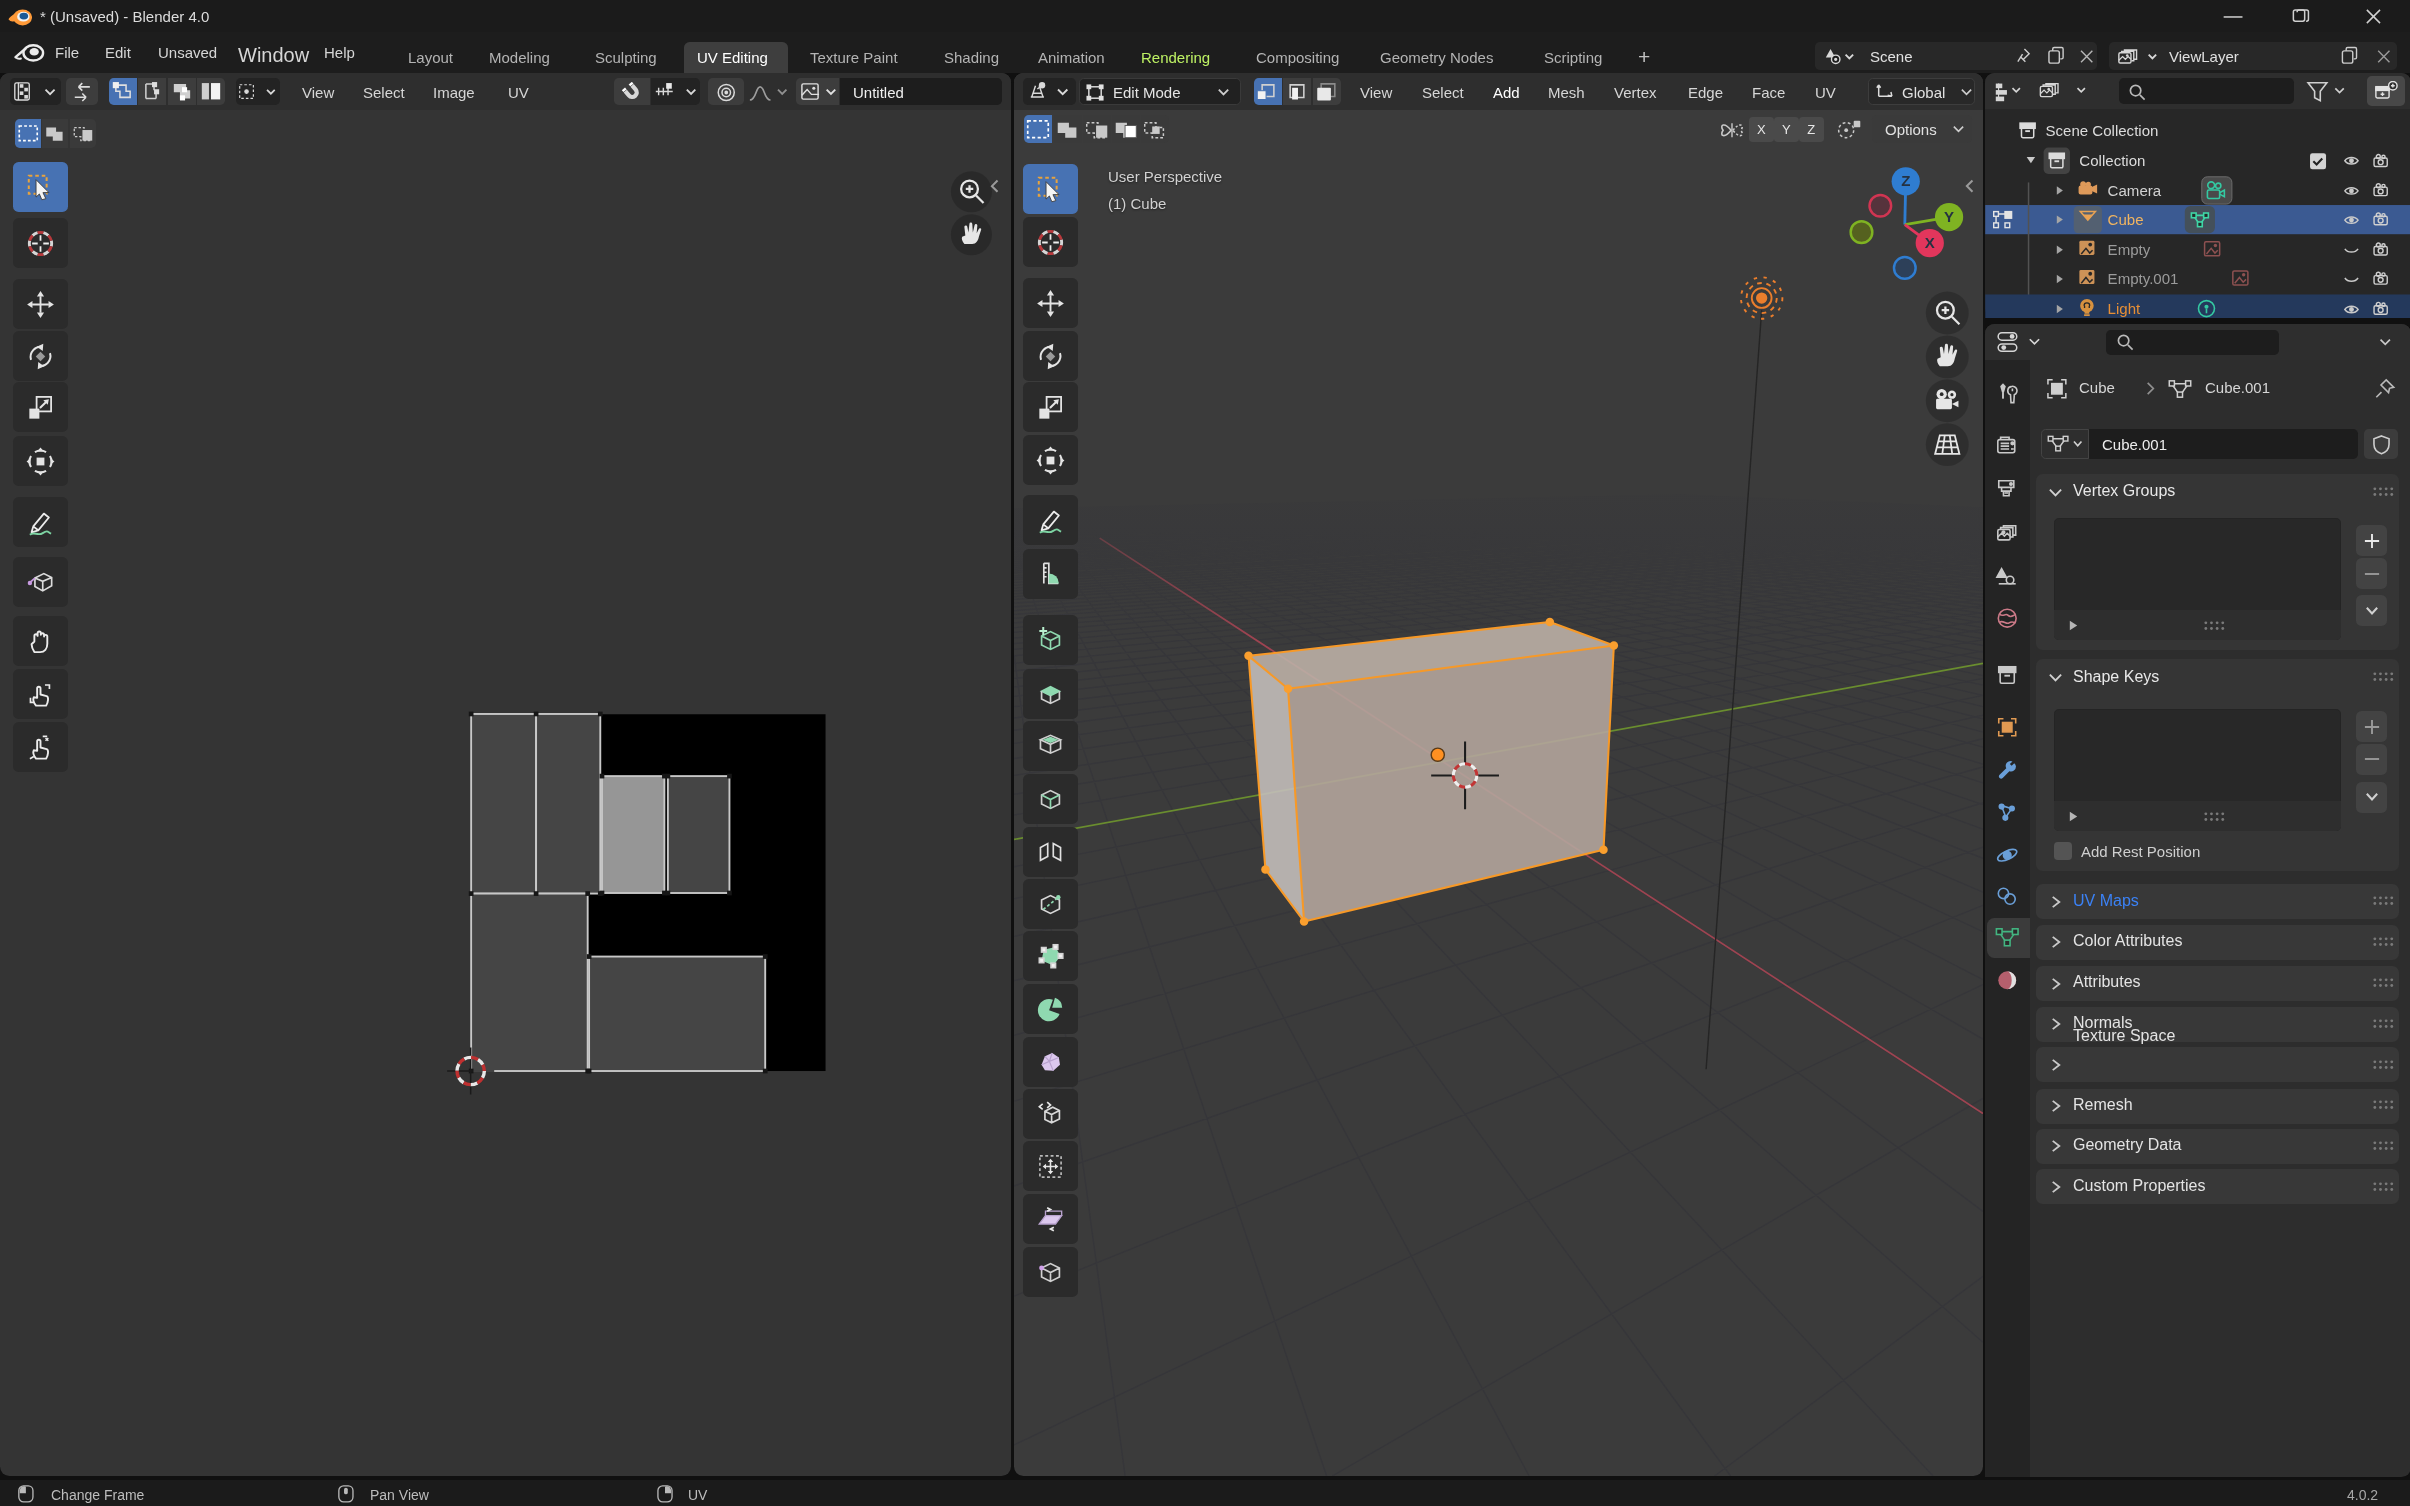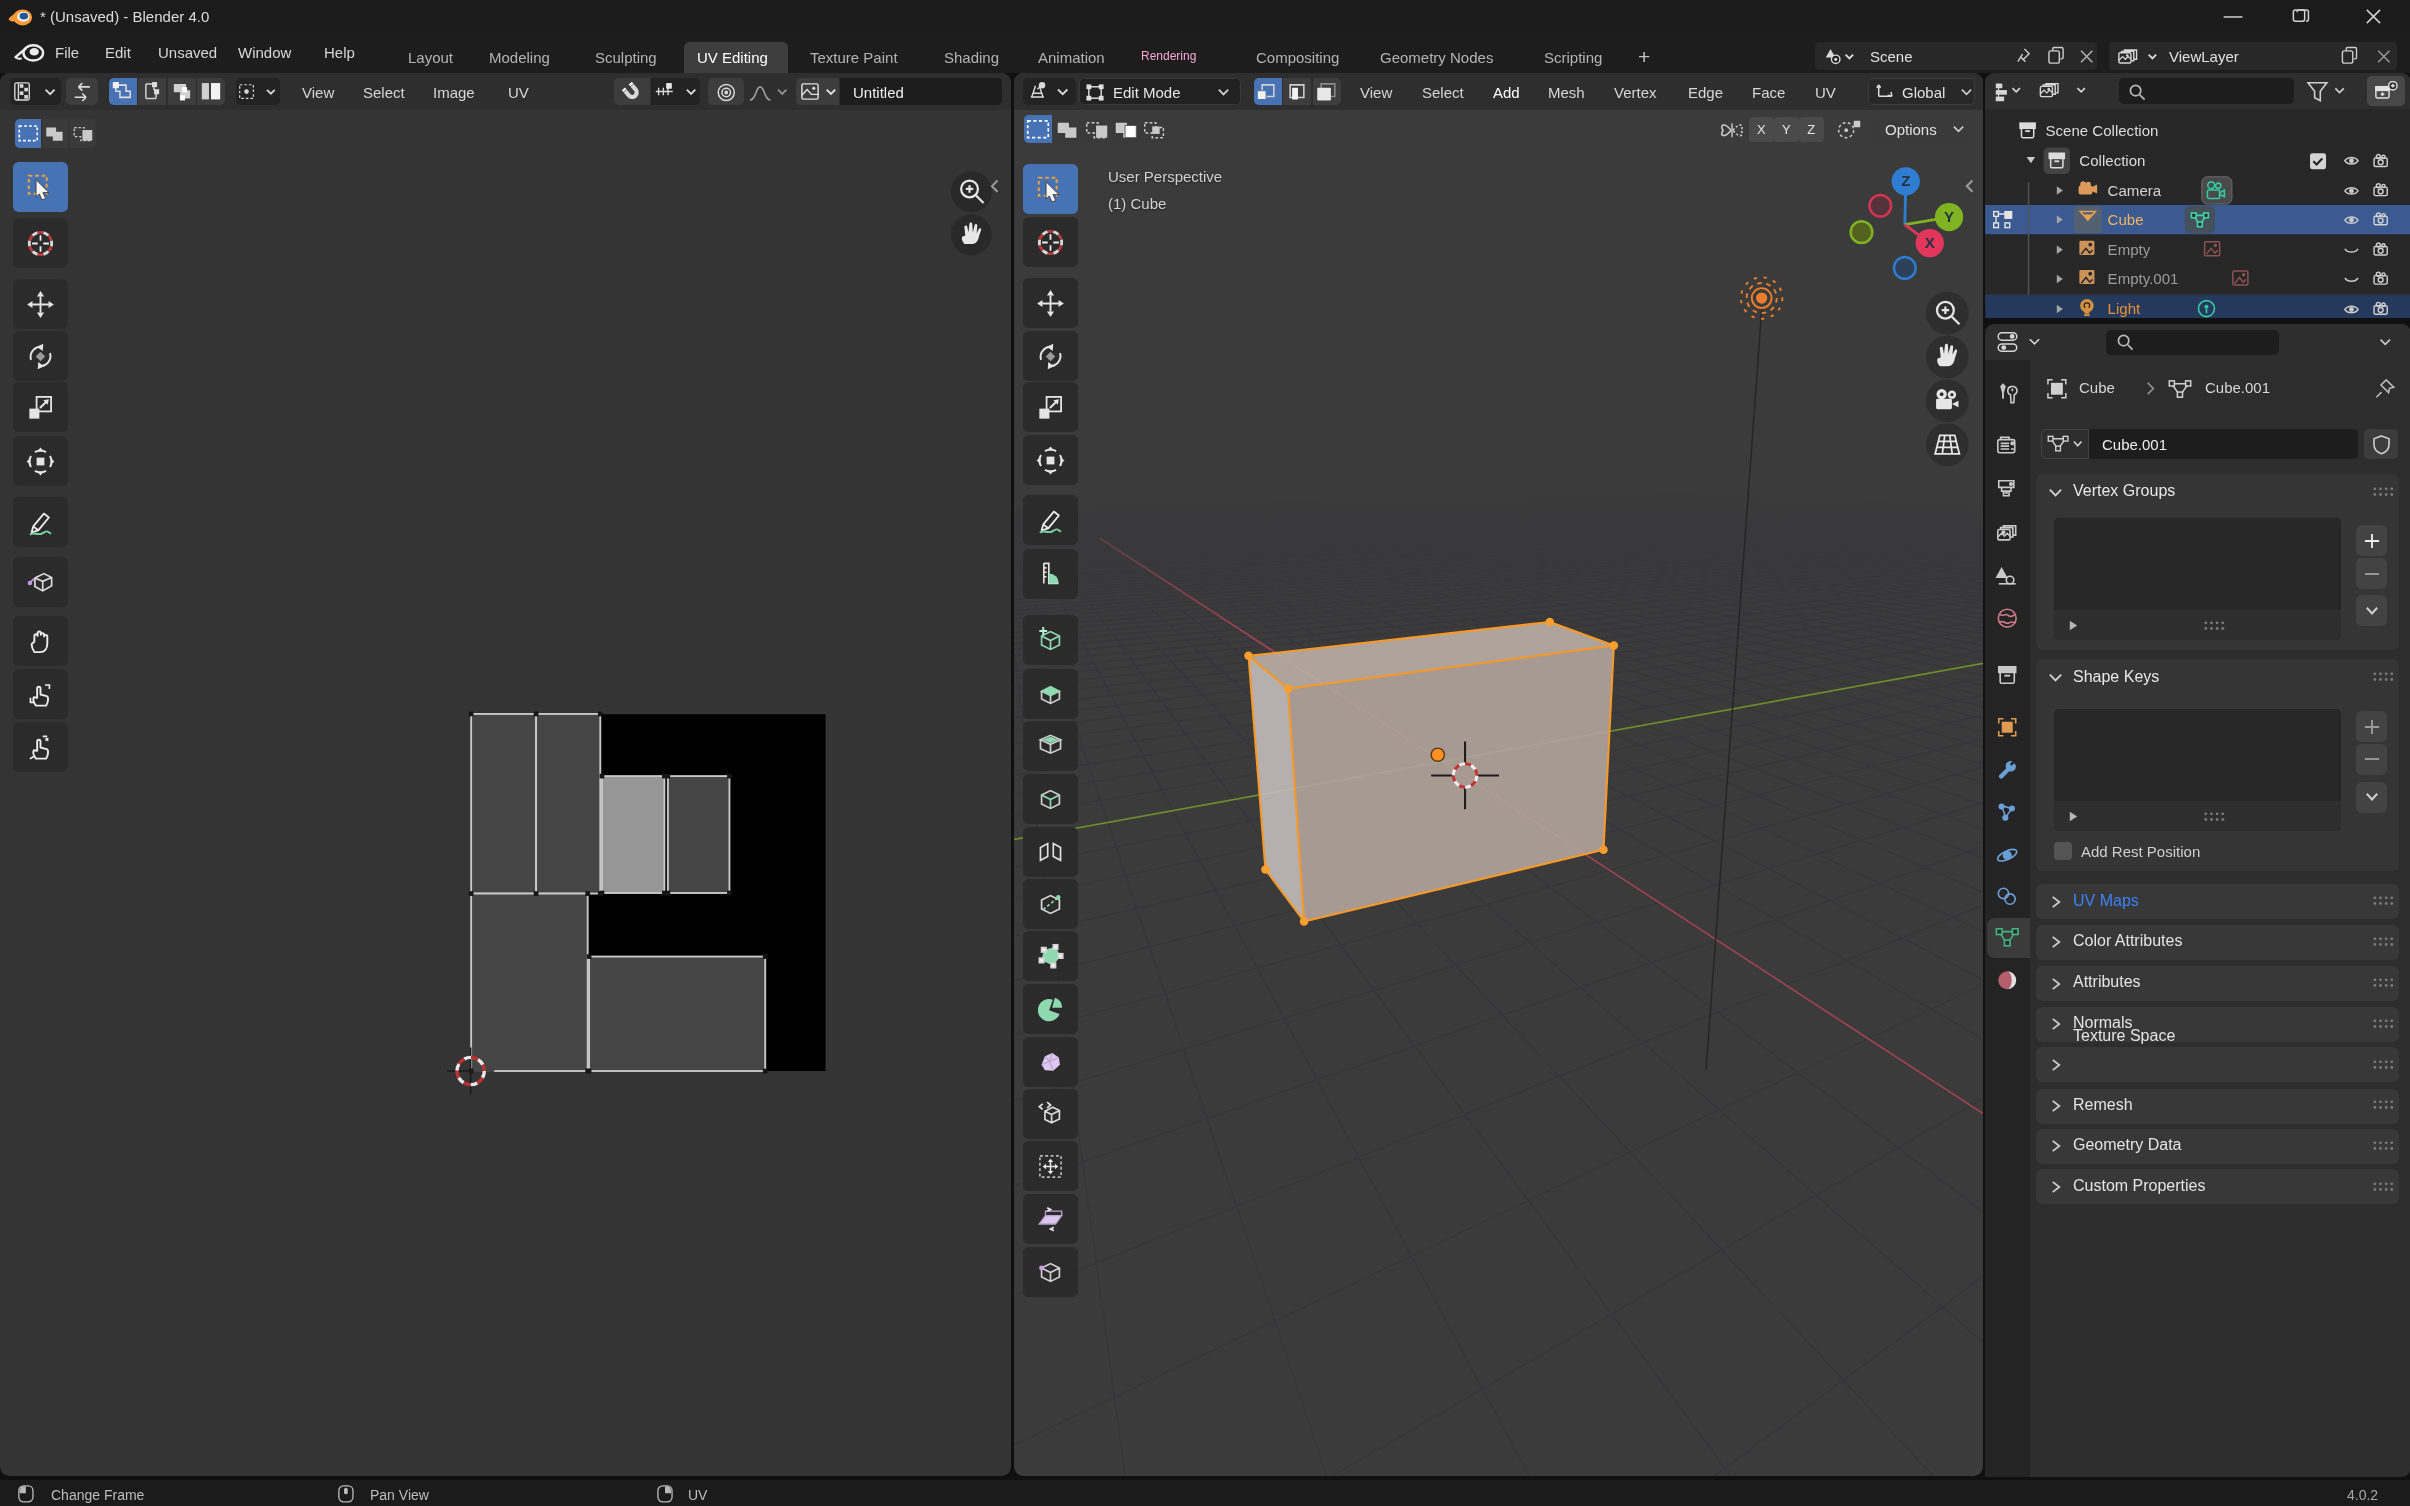--- a/index.html
+++ b/index.html
@@ -27,31 +27,31 @@
 <g fill="none" stroke="#ececec" stroke-width="2.6">
       <ellipse cx="21.5" cy="16" rx="10.5" ry="8.2"></ellipse>
 <path d="M2.5 20.5 L13 11.5" stroke-linecap="round"></path>
       <path d="M2.5 20.5 Q5.5 23.5 9 21.5" stroke-width="2.2" fill="none"></path>
     </g>
 <ellipse cx="22.5" cy="14.8" rx="5" ry="4" fill="#ececec"></ellipse>
 </svg>
 <div class="t" style="left:55px;top:45px;font-size:15px;color:#d6d6d6">File</div>
 <div class="t" style="left:105px;top:45px;font-size:15px;color:#d6d6d6">Edit</div>
 <div class="t" style="left:158px;top:45px;font-size:15px;color:#d6d6d6">Unsaved</div>
-<div class="t" style="left:238px;top:45px;font-size:15px;color:#d6d6d6">Window</div>
+<div class="t" style="left:238px;top:45px;font-size:20px;color:#d6d6d6">Window</div>
 <div class="t" style="left:324px;top:45px;font-size:15px;color:#d6d6d6">Help</div>
 <div class="t" style="left:408px;top:50px;font-size:15px;color:#b4b4b4">Layout</div>
 <div class="t" style="left:489px;top:50px;font-size:15px;color:#b4b4b4">Modeling</div>
 <div class="t" style="left:595px;top:50px;font-size:15px;color:#b4b4b4">Sculpting</div>
 <div class="abs" style="left:684px;top:42px;width:104px;height:31px;background:#3e3e3e;border-radius:5.6px 5.6px 0 0"></div>
 <div class="t" style="left:697px;top:50px;font-size:15px;color:#ffffff">UV Editing</div>
 <div class="t" style="left:810px;top:50px;font-size:15px;color:#b4b4b4">Texture Paint</div>
 <div class="t" style="left:944px;top:50px;font-size:15px;color:#b4b4b4">Shading</div>
 <div class="t" style="left:1038px;top:50px;font-size:15px;color:#b4b4b4">Animation</div>
-<div class="t" style="left:1141px;top:50px;font-size:12px;color:#f9a8d4">Rendering</div>
+<div class="t" style="left:1141px;top:50px;font-size:15px;color:#bef264">Rendering</div>
 <div class="t" style="left:1256px;top:50px;font-size:15px;color:#b4b4b4">Compositing</div>
 <div class="t" style="left:1380px;top:50px;font-size:15px;color:#b4b4b4">Geometry Nodes</div>
 <div class="t" style="left:1544px;top:50px;font-size:15px;color:#b4b4b4">Scripting</div>
 <div class="t" style="left:1638px;top:46px;font-size:21px;color:#c0c0c0">+</div>
 <div class="abs r" style="left:1815px;top:42px;width:282px;height:28px;background:#282828"></div>
 <svg class="abs" style="left:1823px;top:47px" width="32" height="19" viewBox="0 0 34 20" fill="none" stroke="#d8d8d8" stroke-width="1.5">
 <path d="M8 2 L13 11 L3 11 Z" fill="#d8d8d8" stroke="none"></path>
     <circle cx="13.5" cy="13" r="4.5" fill="#1d1d1d" stroke="#d8d8d8"></circle>
     <circle cx="13.5" cy="13" r="1" fill="#d8d8d8"></circle>
 <path d="M24 8 l4 4 l4 -4" stroke-width="2"></path>

